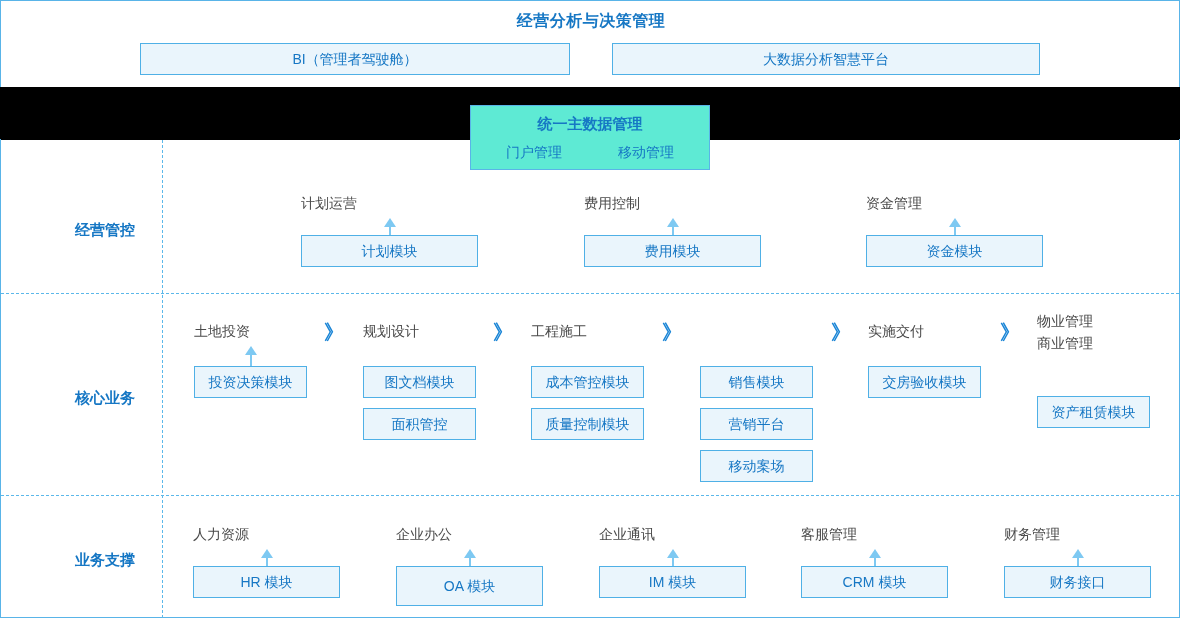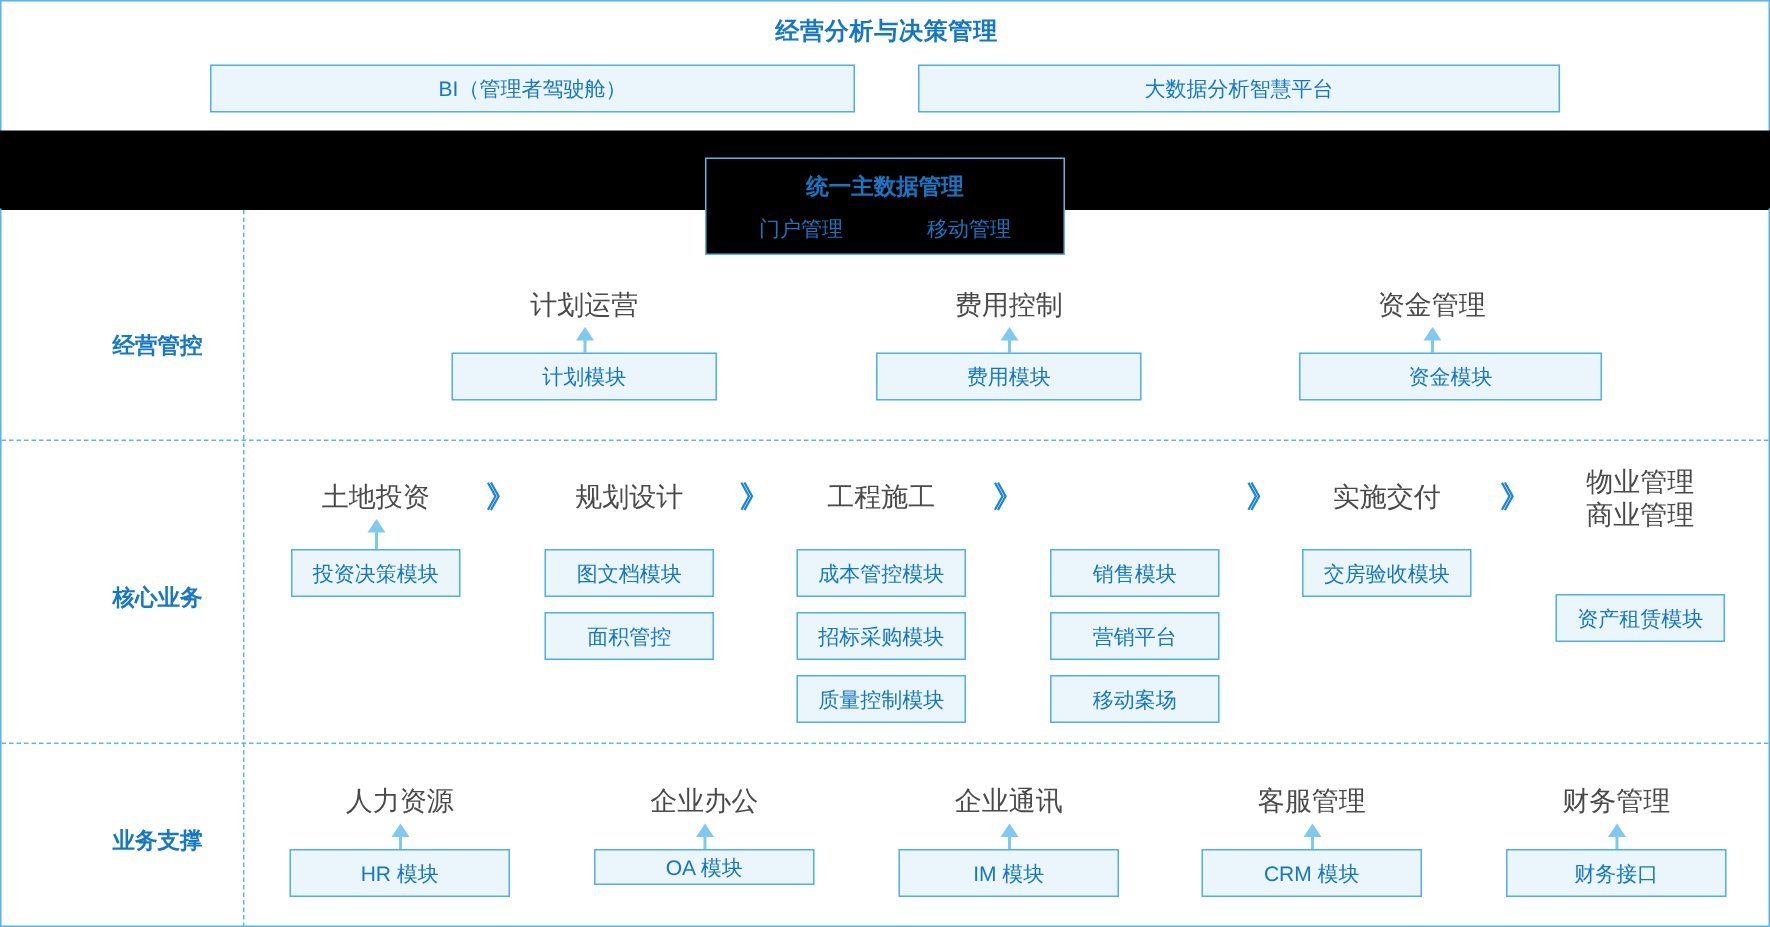--- a/index.html
+++ b/index.html
@@ -84,21 +84,21 @@
     background: #000000;
   }
 
   
   .master-card {
     position: absolute;
     left: 470px;
     top: 105px;
     width: 240px;
     height: 65px;
-    background: #000000;
+    background: #5eead4;
     border: 1px solid #59b4e8;
     box-sizing: border-box;
     z-index: 5;
   }
   .master-title {
     position: absolute;
     left: 0;
     top: 9px;
     width: 100%;
     text-align: center;
@@ -173,22 +173,21 @@
   .row-label.r2 { top: 389px; }
   .row-label.r3 { top: 551px; }
 
   
   .col {
     position: absolute;
   }
   .col-label {
     position: absolute;
     width: 100%;
-    text-align: center;
-    font-size: 18px;
+    font-size: 14px;
     color: #4a4a4a;
     line-height: 22px;
     white-space: pre-line;
   }
 
   
   .up-arrow {
     position: absolute;
     width: 22px;
     height: 28px;
@@ -281,21 +280,21 @@
     </div>
     <div class="chip" style="position:absolute; left:0; top:43px; width:177px; height:32px;">费用模块</div>
   </div>
 
   <div class="col" style="left:866px; top:192px; width:177px;">
     <div class="col-label" style="top:0;">资金管理</div>
     <div class="up-arrow" style="left:78px; top:24px;">
       <div class="head"></div>
         <div class="stem"></div>
     </div>
-    <div class="chip" style="position:absolute; left:0; top:43px; width:202px; height:32px;">资金模块</div>
+    <div class="chip" style="position:absolute; left:0; top:43px; width:177px; height:32px;">资金模块</div>
   </div>
 
   <div class="col" style="left:194px; top:320px; width:113px;">
     <div class="col-label" style="top:0;">土地投资</div>
     <div class="up-arrow" style="left:46px; top:24px;">
       <div class="head"></div>
         <div class="stem"></div>
     </div>
     <div class="chip-stack" style="left:0; top:46px; width:113px;">
       <div class="chip">投资决策模块</div>
@@ -309,21 +308,20 @@
       <div class="chip">图文档模块</div>
       <div class="chip">面积管控</div>
     </div>
   </div>
   <div class="chevron" style="left:491px; top:322px;">》</div>
 
   <div class="col" style="left:531px; top:320px; width:113px;">
     <div class="col-label" style="top:0;">工程施工</div>
     <div class="chip-stack" style="left:0; top:46px; width:113px;">
       <div class="chip">成本管控模块</div>
-      <div class="chip">招标采购模块</div>
       <div class="chip">质量控制模块</div>
     </div>
   </div>
   <div class="chevron" style="left:660px; top:322px;">》</div>
 
   <div class="col" style="left:700px; top:320px; width:113px;">
     <div class="col-label" style="top:2px;margin-top:46px;">房产销售</div>
     <div class="chip-stack" style="left:0; top:46px; width:113px;">
       <div class="chip">销售模块</div>
       <div class="chip">营销平台</div>
@@ -356,21 +354,21 @@
     </div>
     <div class="chip" style="position:absolute; left:0; top:43px; width:147px; height:32px;">HR 模块</div>
   </div>
 
   <div class="col" style="left:396px; top:523px; width:147px;">
     <div class="col-label" style="top:0;">企业办公</div>
     <div class="up-arrow" style="left:63px; top:24px;">
       <div class="head"></div>
         <div class="stem"></div>
     </div>
-    <div class="chip" style="position:absolute; left:0; top:43px; width:147px; height:24px;">OA 模块</div>
+    <div class="chip" style="position:absolute; left:0; top:43px; width:147px; height:40px;">OA 模块</div>
   </div>
 
   <div class="col" style="left:599px; top:523px; width:147px;">
     <div class="col-label" style="top:0;">企业通讯</div>
     <div class="up-arrow" style="left:63px; top:24px;">
       <div class="head"></div>
         <div class="stem"></div>
     </div>
     <div class="chip" style="position:absolute; left:0; top:43px; width:147px; height:32px;">IM 模块</div>
   </div>

